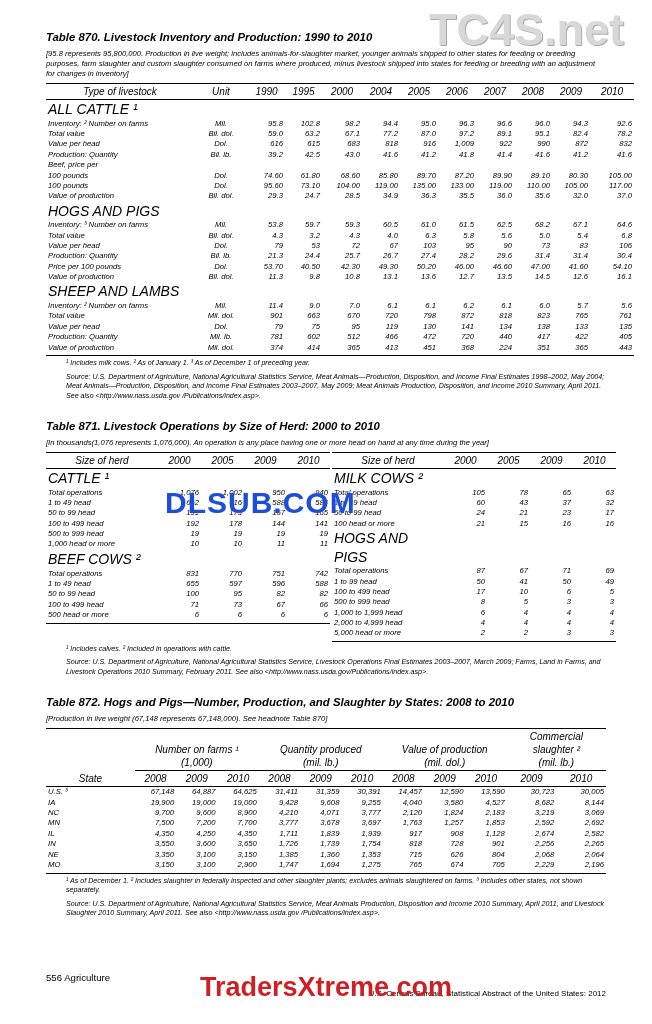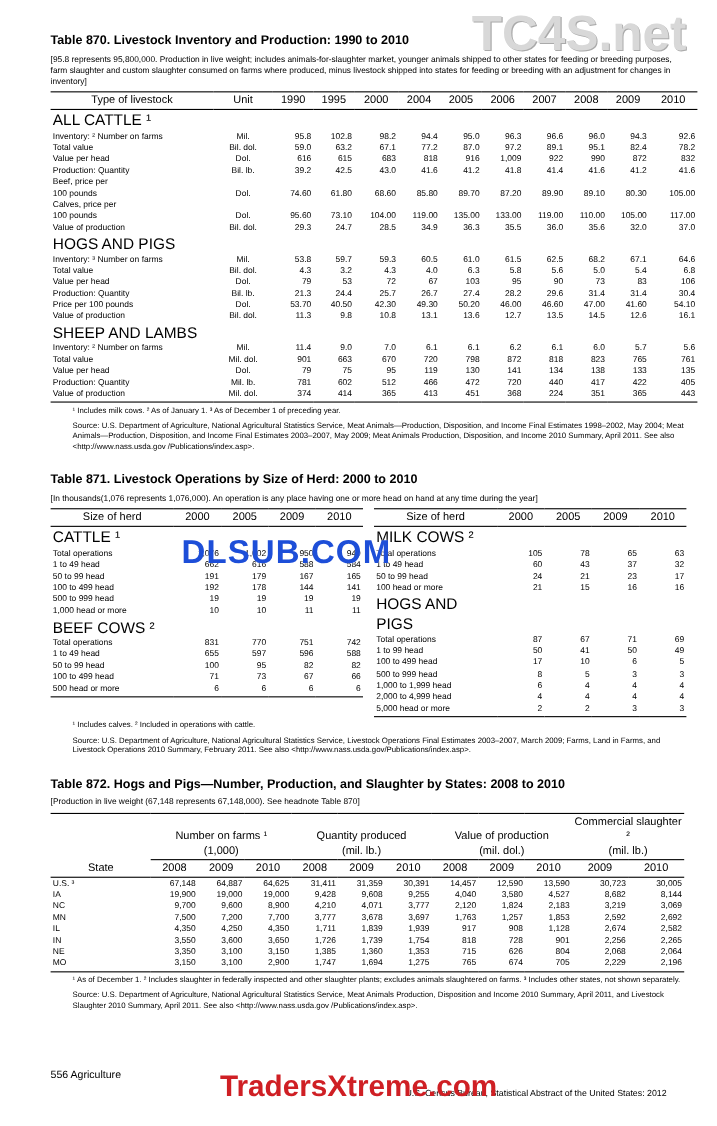--- a/index.html
+++ b/index.html
@@ -15,21 +15,22 @@
     position: relative;
     overflow: hidden;
   }
   .page {
     position: relative;
     width: 652px;
     height: 1024px;
     padding: 0;
   }
   .content {
-    padding: 30px 30px 0 46px;
+    padding: 30px 46px 0 46px;
+    font-style: italic;
   }
   .wm {
     position: absolute;
     font-family: "Liberation Sans", sans-serif;
     font-weight: bold;
     pointer-events: none;
     z-index: 50;
   }
   .wm-tc4s {
     top: 4px;
@@ -284,34 +285,20 @@
               <td class="num">74.60</td>
               <td class="num">61.80</td>
               <td class="num">68.60</td>
               <td class="num">85.80</td>
               <td class="num">89.70</td>
               <td class="num">87.20</td>
               <td class="num">89.90</td>
               <td class="num">89.10</td>
               <td class="num">80.30</td>
               <td class="num">105.00</td>
-            </tr>
-          <tr>
-              <td class="lbl ind1">Calves, price per</td>
-              <td class="ctr"></td>
-              <td class="num"></td>
-              <td class="num"></td>
-              <td class="num"></td>
-              <td class="num"></td>
-              <td class="num"></td>
-              <td class="num"></td>
-              <td class="num"></td>
-              <td class="num"></td>
-              <td class="num"></td>
-              <td class="num"></td>
             </tr>
           <tr>
               <td class="lbl ind3">100 pounds</td>
               <td class="ctr">Dol.</td>
               <td class="num">95.60</td>
               <td class="num">73.10</td>
               <td class="num">104.00</td>
               <td class="num">119.00</td>
               <td class="num">135.00</td>
               <td class="num">133.00</td>

